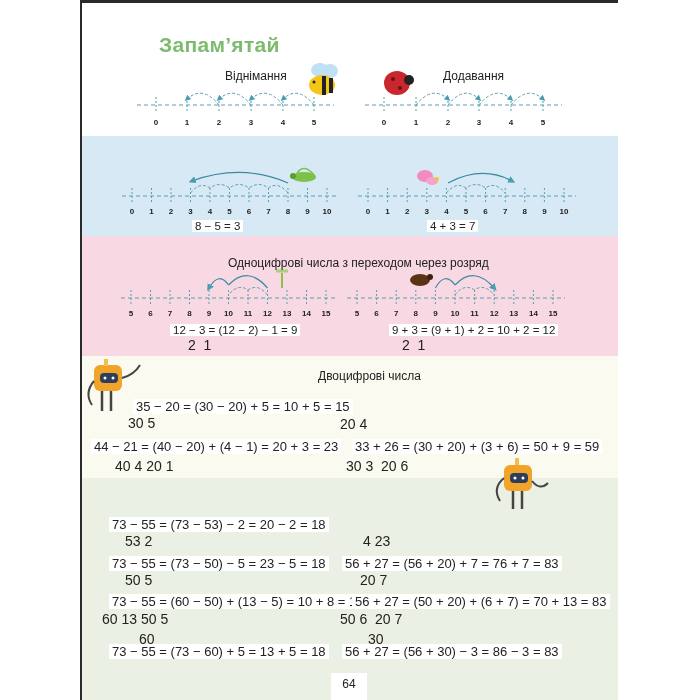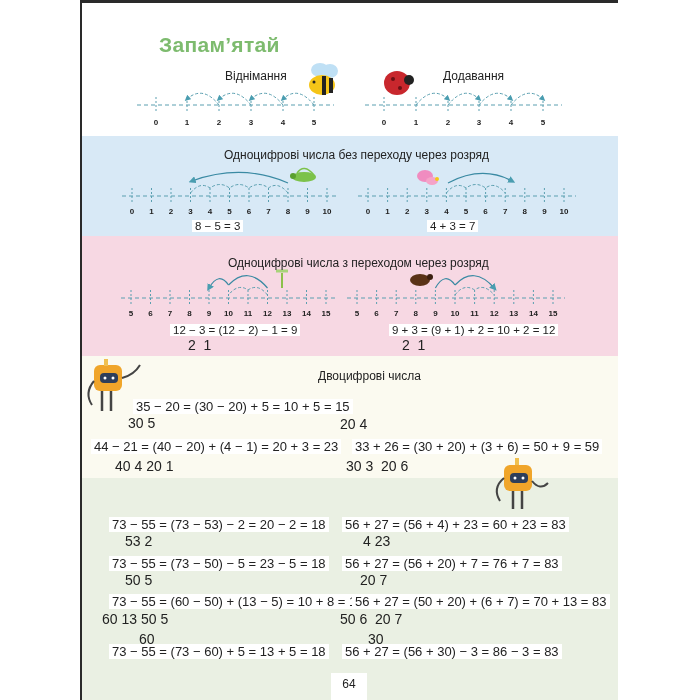--- a/index.html
+++ b/index.html
@@ -271,42 +271,40 @@
       <path d="M422,475 Q410,485 418,498" stroke="#444" stroke-width="2" fill="none"></path>
       <path d="M450,478 Q458,488 466,480" stroke="#444" stroke-width="2" fill="none"></path>
     </g>
   </svg>
 
   <div class="abs title">Запам’ятай</div>
 
   <div class="abs heading" style="left:119px; top:66px;">Віднімання</div>
   <div class="abs heading" style="left:337px; top:66px;">Додавання</div>
 
-  <div class="abs heading" style="left:118px; top:145px;">Одноцифрові числа без переходу через розряд</div>
   <div class="abs eq eq-box" style="left:110px; top:217px;">8 − 5 = 3</div>
   <div class="abs eq eq-box" style="left:345px; top:217px;">4 + 3 = 7</div>
 
   <div class="abs heading" style="left:122px; top:253px;">Одноцифрові числа з переходом через розряд</div>
   <div class="abs eq eq-box" style="left:88px; top:321px;">12 − 3 = (12 − 2) − 1 = 9</div>
   <div class="abs dec" style="left:106px; top:334px;"><span>2</span>&nbsp;&nbsp;<span>1</span></div>
   <div class="abs eq eq-box" style="left:307px; top:321px;">9 + 3 = (9 + 1) + 2 = 10 + 2 = 12</div>
   <div class="abs dec" style="left:320px; top:334px;"><span>2</span>&nbsp;&nbsp;<span>1</span></div>
 
   <div class="abs heading" style="left:212px; top:366px;">Двоцифрові числа</div>
   <div class="abs big-eq" style="left:51px; top:396px;">35 − 20 = (30 − 20) + 5 = 10 + 5 = 15</div>
   <div class="abs dec" style="left:46px; top:412px;"><span>30</span>&nbsp;<span>5</span></div>
   <div class="abs dec" style="left:258px; top:413px;"><span>20</span>&nbsp;<span>4</span></div>
   <div class="abs big-eq" style="left:9px; top:436px;">44  −  21 = (40 − 20) + (4 − 1) = 20 + 3 = 23</div>
   <div class="abs dec" style="left:33px; top:455px;"><span>40</span>&nbsp;<span>4</span>&nbsp;<span>20</span>&nbsp;<span>1</span></div>
   <div class="abs big-eq" style="left:270px; top:436px;">33  +  26 = (30 + 20) + (3 + 6) = 50 + 9 = 59</div>
   <div class="abs dec" style="left:264px; top:455px;"><span>30</span>&nbsp;<span>3</span>&nbsp;&nbsp;<span>20</span>&nbsp;<span>6</span></div>
 
   <div class="abs big-eq" style="left:27px; top:514px;">73 − 55 = (73 − 53) − 2 = 20 − 2 = 18</div>
   <div class="abs dec" style="left:43px; top:530px;"><span>53</span>&nbsp;<span>2</span></div>
-  <div class="abs big-eq" style="left:260px; top:514px;">56 + 27 = (56 + 4) + 23 = 60 + 23 = 83</div>
   <div class="abs dec" style="left:281px; top:530px;"><span>4</span>&nbsp;<span>23</span></div>
 
   <div class="abs big-eq" style="left:27px; top:553px;">73 − 55 = (73 − 50) − 5 = 23 − 5 = 18</div>
   <div class="abs dec" style="left:43px; top:569px;"><span>50</span>&nbsp;<span>5</span></div>
   <div class="abs big-eq" style="left:260px; top:553px;">56 + 27 = (56 + 20) + 7 = 76 + 7 = 83</div>
   <div class="abs dec" style="left:278px; top:569px;"><span>20</span>&nbsp;<span>7</span></div>
 
   <div class="abs big-eq" style="left:27px; top:591px;">73  −  55 = (60 − 50) + (13 − 5) = 10 + 8 = 18</div>
   <div class="abs dec" style="left:20px; top:608px;"><span>60</span>&nbsp;<span>13</span>&nbsp;<span>50</span>&nbsp;<span>5</span></div>
   <div class="abs big-eq" style="left:270px; top:591px;">56  +  27 = (50 + 20) + (6 + 7) = 70 + 13 = 83</div>

